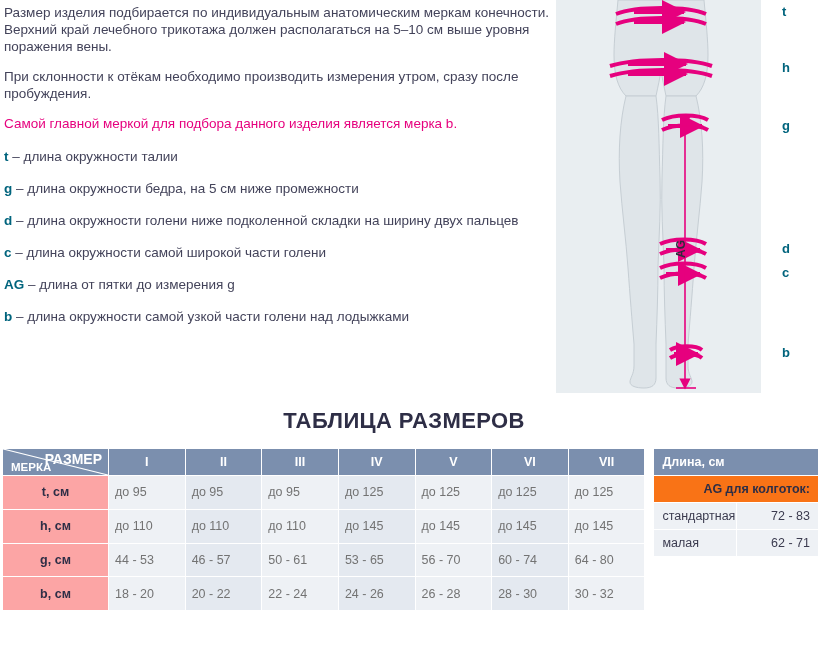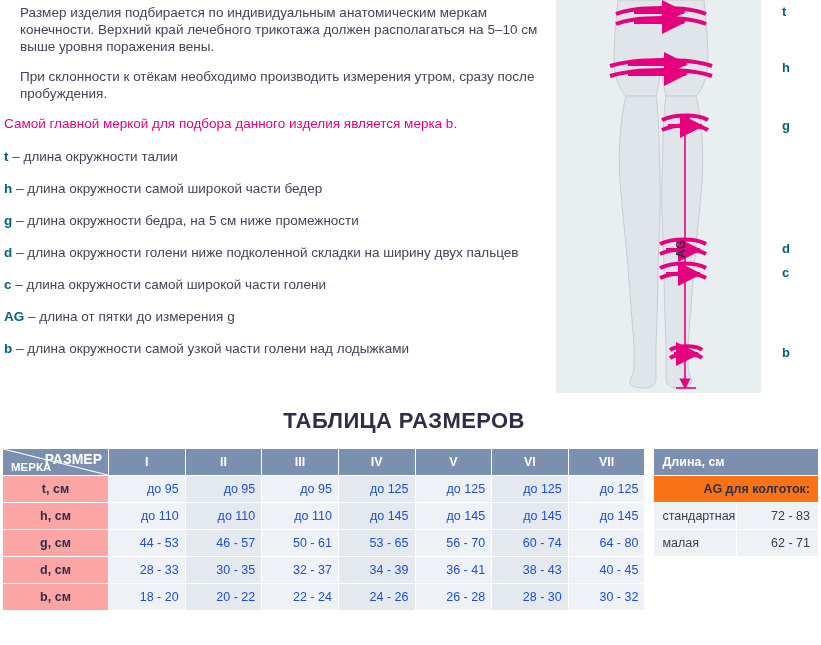--- a/index.html
+++ b/index.html
@@ -28,21 +28,21 @@
     left: 0;
     top: 0;
     width: 560px;
     padding: 4px 8px 0 4px;
     box-sizing: border-box;
   }
   .para {
     font-size: 13.5px;
     line-height: 17px;
     color: #43435a;
-    margin: 0 0 13px 16px;
+    margin: 0 0 13px 0;
   }
   .highlight {
     font-size: 13.5px;
     line-height: 17px;
     color: #e6007e;
     margin: 0 0 16px 0;
   }
   .legend-row {
     font-size: 13.5px;
     line-height: 17px;
@@ -157,22 +157,22 @@
     left: 0; top: 0; width: 100%; height: 100%;
   }
   .row-head {
     background: #fca5a5;
     color: #2e2e46;
     font-weight: bold;
     text-align: center;
   }
   .cell {
     background: #eef1f5;
-    color: #1d4ed8;
-    text-align: right;
+    color: #737373;
+    text-align: left;
     padding-left: 14px;
   }
   .cell.alt {
     background: #e4e9f0;
   }
 
   .side-table {
     width: 166px;
     table-layout: fixed;
   }
@@ -212,21 +212,20 @@
 <body>
 
 <div class="top">
 
   <div class="text-col">
     <p class="para">Размер изделия подбирается по индивидуальным анатомическим меркам конечности. Верхний край лечебного трикотажа должен располагаться на 5–10 см выше уровня поражения вены.</p>
     <p class="para">При склонности к отёкам необходимо производить измерения утром, сразу после пробуждения.</p>
     <p class="highlight">Самой главной меркой для подбора данного изделия является мерка b.</p>
 
     <p class="legend-row"><span class="key">t</span><span> – длина окружности талии</span></p>
-    <p class="legend-row"><span class="key">h</span><span> – длина окружности самой широкой части бедер</span></p>
     <p class="legend-row"><span class="key">g</span><span> – длина окружности бедра, на 5 см ниже промежности</span></p>
     <p class="legend-row"><span class="key">d</span><span> – длина окружности голени ниже подколенной складки на ширину двух пальцев</span></p>
     <p class="legend-row"><span class="key">c</span><span> – длина окружности самой широкой части голени</span></p>
     <p class="legend-row"><span class="key">AG</span><span> – длина от пятки до измерения g</span></p>
     <p class="legend-row"><span class="key">b</span><span> – длина окружности самой узкой части голени над лодыжками</span></p>
   </div>
 
   <div class="figure">
     <div class="fig-bg"></div>
 
@@ -352,30 +351,20 @@
         <td class="row-head">g, см</td>
         <td class="cell">44 - 53</td>
         <td class="cell alt">46 - 57</td>
         <td class="cell">50 - 61</td>
         <td class="cell alt">53 - 65</td>
         <td class="cell">56 - 70</td>
         <td class="cell alt">60 - 74</td>
         <td class="cell">64 - 80</td>
       </tr>
       <tr>
-        <td class="row-head">d, см</td>
-        <td class="cell">28 - 33</td>
-        <td class="cell alt">30 - 35</td>
-        <td class="cell">32 - 37</td>
-        <td class="cell alt">34 - 39</td>
-        <td class="cell">36 - 41</td>
-        <td class="cell alt">38 - 43</td>
-        <td class="cell">40 - 45</td>
-      </tr>
-      <tr>
         <td class="row-head">b, см</td>
         <td class="cell">18 - 20</td>
         <td class="cell alt">20 - 22</td>
         <td class="cell">22 - 24</td>
         <td class="cell alt">24 - 26</td>
         <td class="cell">26 - 28</td>
         <td class="cell alt">28 - 30</td>
         <td class="cell">30 - 32</td>
       </tr>
     </tbody>

